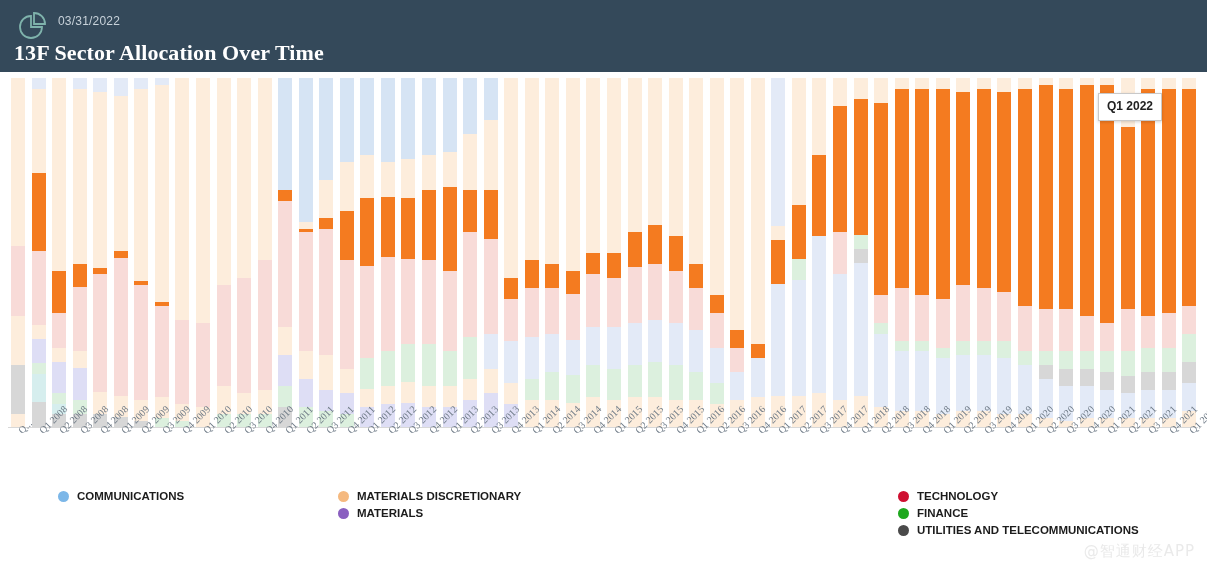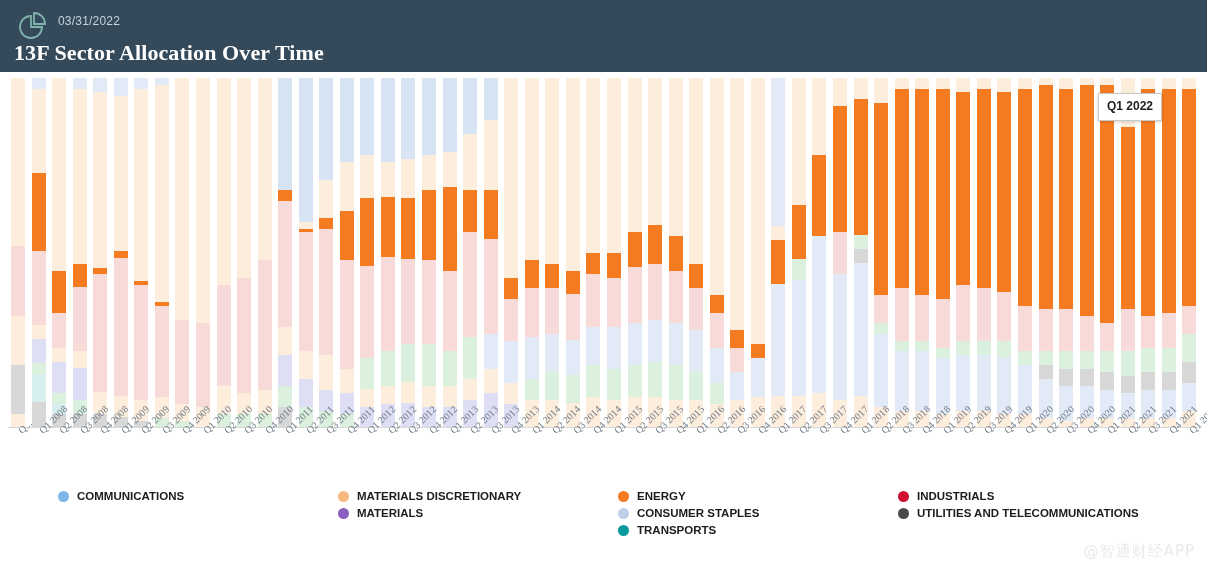--- a/index.html
+++ b/index.html
@@ -629,38 +629,28 @@
     <div class="lgcol" style="left: 338px;">
       <div class="lgitem">
         <span class="lgdot" style="background: rgb(245, 185, 127);"></span>
         <span class="lgtext">MATERIALS DISCRETIONARY</span>
       </div>
       <div class="lgitem">
         <span class="lgdot" style="background: rgb(138, 95, 192);"></span>
         <span class="lgtext">MATERIALS</span>
       </div>
     </div>
-    <div class="lgcol" style="left: 618px;">
-      <div class="lgitem">
-        <span class="lgdot" style="background: rgb(244, 123, 32);"></span>
-        <span class="lgtext">ENERGY</span>
-      </div>
-      <div class="lgitem">
-        <span class="lgdot" style="background: rgb(191, 207, 234);"></span>
-        <span class="lgtext">CONSUMER STAPLES</span>
-      </div>
-      <div class="lgitem">
-        <span class="lgdot" style="background: rgb(8, 154, 154);"></span>
-        <span class="lgtext">TRANSPORTS</span>
-      </div>
-    </div>
     <div class="lgcol" style="left: 898px;">
       <div class="lgitem">
         <span class="lgdot" style="background: rgb(207, 16, 49);"></span>
-        <span class="lgtext">INDUSTRIALS</span>
+        <span class="lgtext">TECHNOLOGY</span>
+      </div>
+      <div class="lgitem">
+        <span class="lgdot" style="background: rgb(30, 168, 30);"></span>
+        <span class="lgtext">FINANCE</span>
       </div>
       <div class="lgitem">
         <span class="lgdot" style="background: rgb(74, 74, 74);"></span>
         <span class="lgtext">UTILITIES AND TELECOMMUNICATIONS</span>
       </div>
     </div>
   </div>
 
 <div id="watermark">@智通财经APP</div>
 

